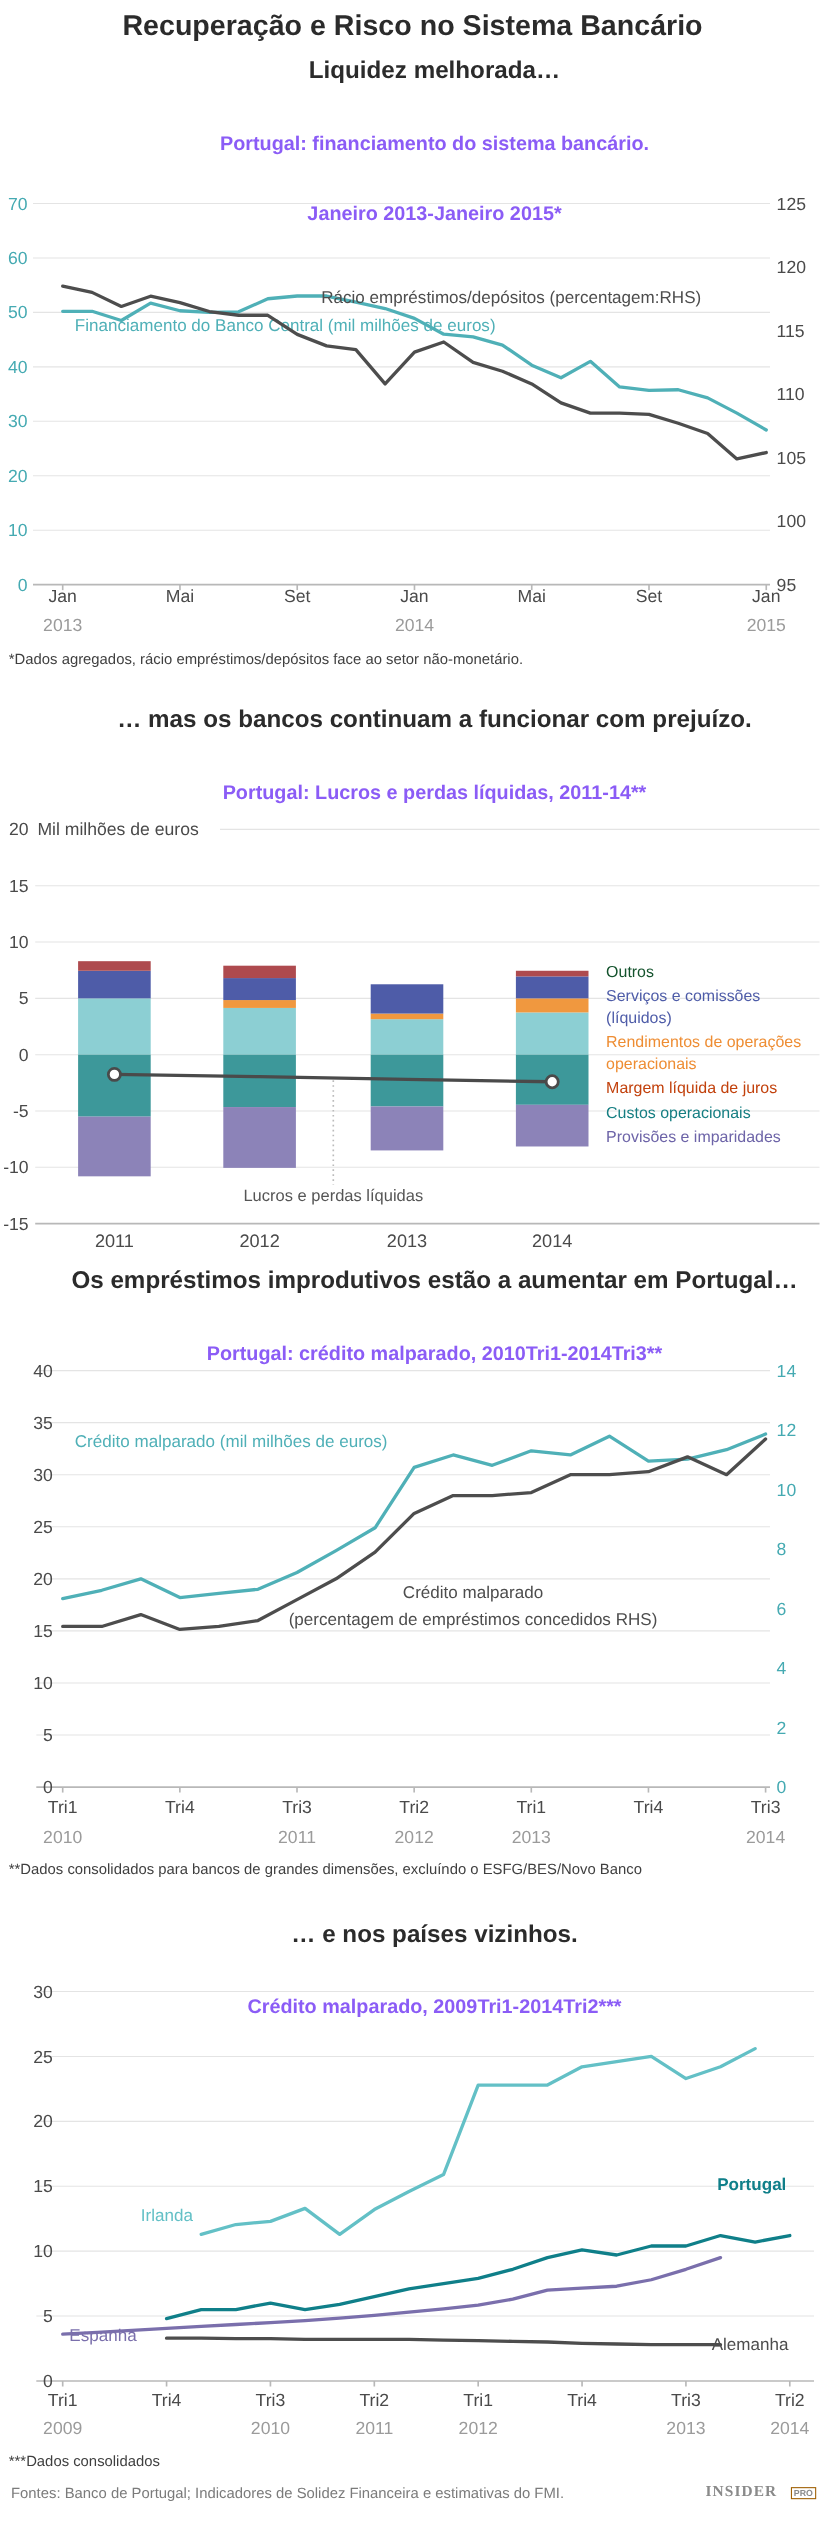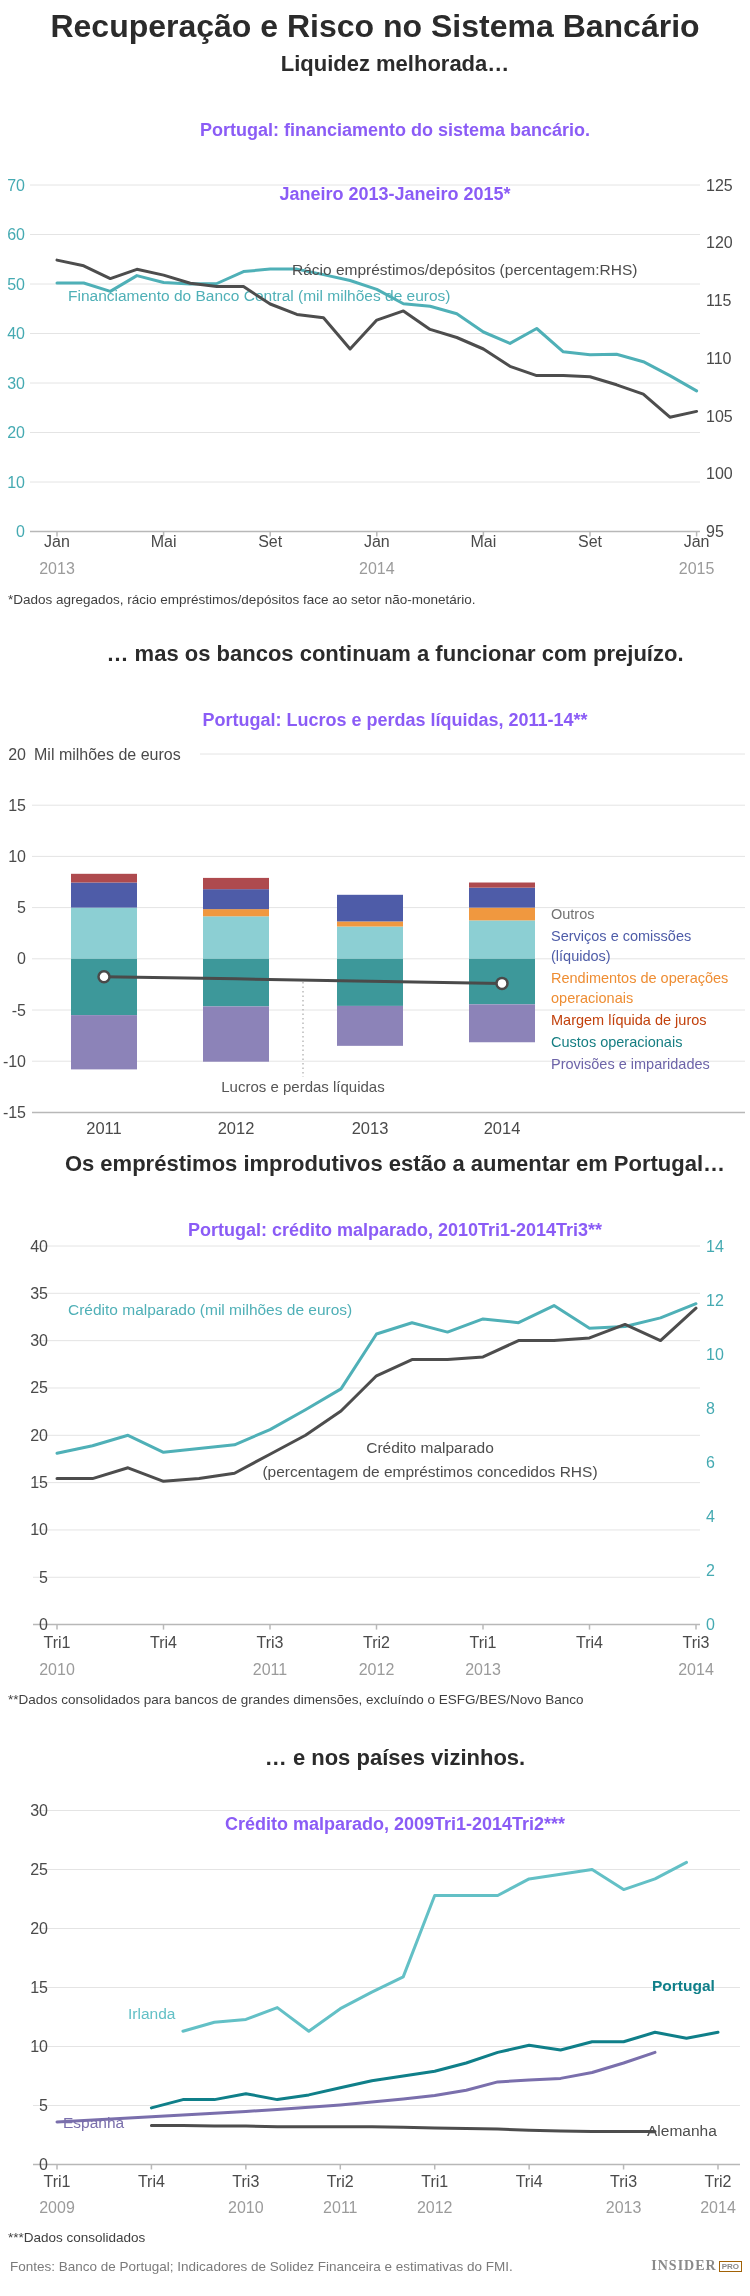--- a/index.html
+++ b/index.html
@@ -1,31 +1,31 @@
 <!DOCTYPE html>
 <html><head>
 <meta charset="utf-8">
 <style>
   html,body{margin:0;padding:0;background:#fff;}
   .page{position:relative;width:750px;height:2296px;background:#ffffff;overflow:hidden;
         font-family:"Liberation Sans",sans-serif;color:#2e2e2e;}
   .main-title{position:absolute;top:8px;left:0;width:750px;text-align:center;
-        font-size:32px;font-weight:700;color:#2b2b2b;}
+        font-size:26px;font-weight:700;color:#2b2b2b;}
   .hdr{position:absolute;left:0;width:750px;text-align:center;padding-left:20px;}
   .hdr .t{font-size:22px;font-weight:700;color:#2b2b2b;line-height:28px;}
   .hdr .s{font-size:18px;font-weight:700;color:#8b5cf6;line-height:24px;margin-top:40px;}
   .footnote{position:absolute;left:8px;font-size:13.5px;color:#3f3f3f;}
   svg{position:absolute;left:0;display:block;}
   .c2-legend{position:absolute;left:551px;top:874px;width:200px;font-size:14.5px;
         line-height:20px;font-weight:400;}
   .c2-legend div{margin-bottom:2px;}
   .footer{position:absolute;top:2258px;left:10px;width:732px;display:flex;
         justify-content:space-between;align-items:center;font-size:13.5px;color:#7b7b7b;}
   .logo{font-family:"Liberation Serif",serif;font-weight:700;letter-spacing:1px;
-        font-size:14px;color:#8a8a8a;display:flex;align-items:center;gap:2px;}
+        font-size:14px;color:#8a8a8a;display:flex;align-items:center;gap:12px;}
   .logo-badge{font-size:8px;border:1px solid #a16207;padding:0 2px;letter-spacing:0;
         font-family:"Liberation Sans",sans-serif;}
 </style>
 </head>
 <body>
 
 <div class="page">
 
   <div class="main-title">Recuperação e Risco no Sistema Bancário</div>
 
@@ -138,21 +138,21 @@
       <text x="236" y="394" fill="#4A4A4A" font-size="16.5" text-anchor="middle" font-family="&quot;Liberation Sans&quot;,sans-serif" font-weight="400">2012</text>
       <text x="370" y="394" fill="#4A4A4A" font-size="16.5" text-anchor="middle" font-family="&quot;Liberation Sans&quot;,sans-serif" font-weight="400">2013</text>
       <text x="502" y="394" fill="#4A4A4A" font-size="16.5" text-anchor="middle" font-family="&quot;Liberation Sans&quot;,sans-serif" font-weight="400">2014</text>
       <polyline points="104,236.7 236,238.8 370,241.3 502,243.4" fill="none" stroke="#4A4A4A" stroke-width="3" stroke-linejoin="round"></polyline>
       <line x1="303" y1="242.048" x2="303" y2="337" stroke="#BBBBBB" stroke-width="1.5" stroke-dasharray="1.5,3"></line>
       <text x="303" y="352" fill="#555555" font-size="15" text-anchor="middle" font-family="&quot;Liberation Sans&quot;,sans-serif" font-weight="400">Lucros e perdas líquidas</text>
       <circle cx="104" cy="236.72" r="5.5" fill="#ffffff" stroke="#4A4A4A" stroke-width="2.5"></circle>
       <circle cx="502" cy="243.37599999999998" r="5.5" fill="#ffffff" stroke="#4A4A4A" stroke-width="2.5"></circle>
     </svg>
   <div class="c2-legend">
-      <div style="color: #737373; margin-top: 30px;">Outros</div>
+      <div style="color: #14532d;">Outros</div>
       <div style="color: rgb(78, 92, 168);">Serviços e comissões (líquidos)</div>
       <div style="color: rgb(238, 141, 51);">Rendimentos de operações operacionais</div>
       <div style="color: #c2410c;">Margem líquida de juros</div>
       <div style="color: rgb(21, 126, 130);">Custos operacionais</div>
       <div style="color: rgb(109, 100, 168);">Provisões e imparidades</div>
     </div>
 
   <div class="hdr" style="top:1150px;">
     <div class="t">Os empréstimos improdutivos estão a aumentar em Portugal…</div>
     <div class="s">Portugal: crédito malparado, 2010Tri1-2014Tri3**</div>

